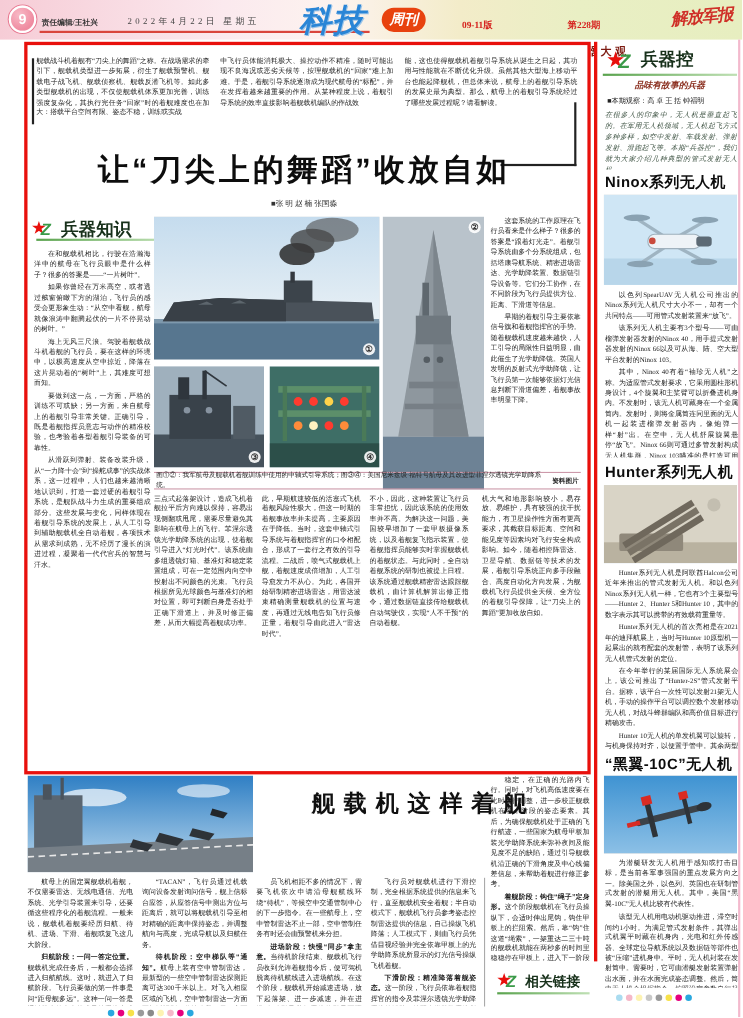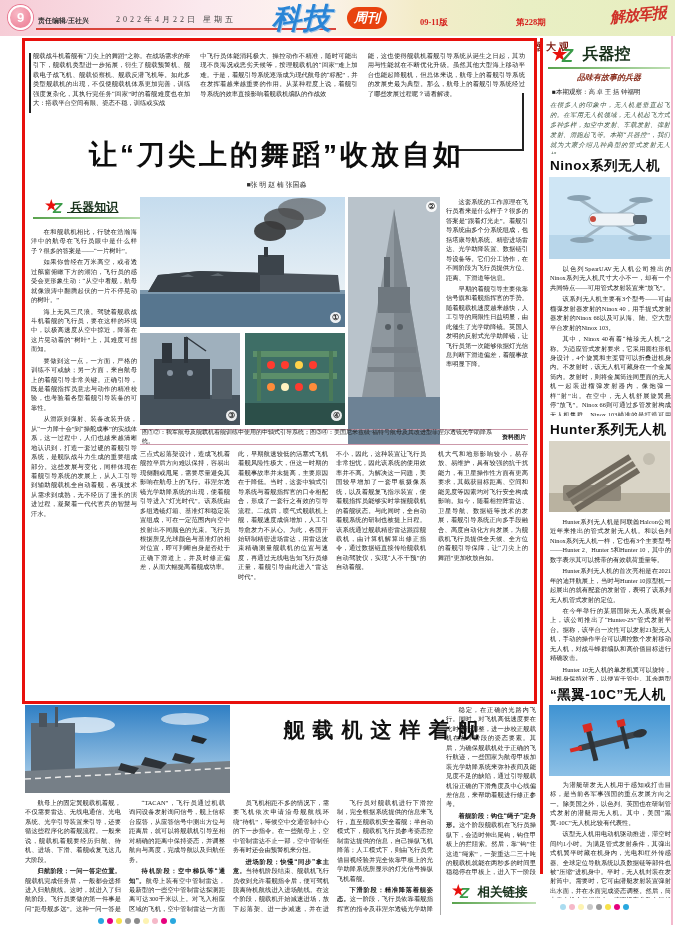--- a/index.html
+++ b/index.html
@@ -110,21 +110,21 @@
       <div class="txt">中飞行员体能消耗极大、操控动作不精准，随时可能出现不良海况或恶劣天候等，按理舰载机的“回家”难上加难。于是，着舰引导系统逐渐成为现代航母的“标配”，并在发挥着越来越重要的作用。从某种程度上说，着舰引导系统的效率直接影响着舰载机编队的作战效</div>
       <div class="txt">能，这也使得舰载机着舰引导系统从诞生之日起，其功用与性能就在不断优化升级。虽然其他大型海上移动平台也能起降舰机，但总体来说，航母上的着舰引导系统的发展史最为典型。那么，航母上的着舰引导系统经过了哪些发展过程呢？请看解读。</div>
     </div>
     <div class="bracket" style="left:4px;top:12px;width:2px;height:60px;"></div>
     <div class="bracket" style="left:497px;top:52px;width:2px;height:58px;"></div>
     <div class="bracket" style="left:430px;top:108px;width:69px;height:2px;"></div>
 
     <div id="main-byline" class="inbox">■张 明  赵 楠  张国淼</div>
     <div id="main-title" class="inbox">让“刀尖上的舞蹈”收放自如</div>
 
-    <div class="sec-head" style="left:20px;top:158px;font-size:12px;text-decoration:underline;">
+    <div class="sec-head" style="left:4px;top:158px;font-size:16px;">
       <span class="starz"><span class="star"></span><span class="zee"></span></span>
       <span class="label">兵器知识</span>
     </div>
     <div class="sec-rule" style="left:8px;top:176px;width:118px;"></div>
 
     <div class="colbox txt" style="left:6px;top:186px;width:106px;height:466px;">
       <p>在和舰载机相比，行驶在浩瀚海洋中的航母在飞行员眼中是什么样子？很多的答案是——“一片树叶”。</p>
       <p>如果你曾经在万米高空，或者透过舷窗俯瞰下方的湖泊，飞行员的感受会更形象生动：“从空中看舰，航母就像浪涛中翻腾起伏的一片不停晃动的树叶。”</p>
       <p>海上无风三尺浪。驾驶着舰载战斗机着舰的飞行员，要在这样的环境中，以极高速度从空中掠近，降落在这片晃动着的“树叶”上，其难度可想而知。</p>
       <p>要做到这一点，一方面，严格的训练不可或缺；另一方面，来自航母上的着舰引导非常关键。正确引导，既是着舰指挥员意志与动作的精准校验，也考验着各型着舰引导装备的可靠性。</p>

